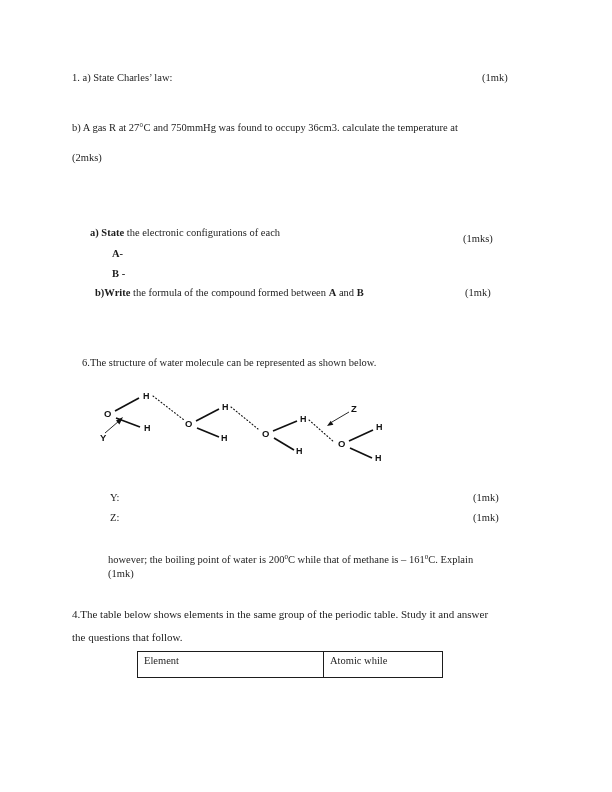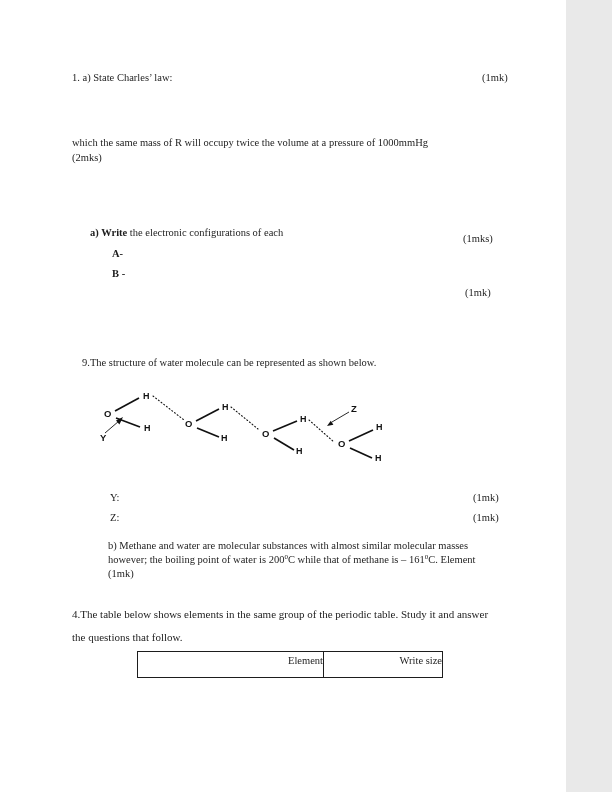--- a/index.html
+++ b/index.html
@@ -1,18 +1,18 @@
 <!DOCTYPE html>
 <html><head>
 <meta charset="utf-8">
 <style>
   html,body{margin:0;padding:0;background:#e9e9e9;}
   .page{
     position:relative;
-    width:566px;height:792px;
+    width:612px;height:792px;
     background:#ffffff;
     font-family:"Liberation Serif","DejaVu Serif",serif;
     color:#1d1d1d;
     overflow:hidden;
   }
   .line{
     position:absolute;
     font-size:10.5px;
     line-height:13px;
     white-space:nowrap;
@@ -36,46 +36,46 @@
   .ahead{fill:#111;}
   table.elements{
     position:absolute;left:137px;top:651px;
     border-collapse:collapse;
     font-size:10.5px;
   }
   table.elements td{
     border:1.5px solid #1d1d1d;
     vertical-align:top;
     padding:3px 0 0 6px;
-    text-align:right;
   }
   td.c1{width:179px;height:22px;}
   td.c2{width:112px;}
 </style>
 </head>
 <body>
 
 <div class="page">
 
   <div class="line" style="left:72px;top:71px">1. a) State Charles’ law:</div>
   <div class="line" style="left:482px;top:71px">(1mk)</div>
 
-  <div class="line" style="left:72px;top:136px">which the same mass of R will occupy twice the volume at a pressure of 1000mmHg</div>
+  <div class="line" style="left:72px;top:121px">b) A gas R at 27°C and 750mmHg was found to occupy 36cm3. calculate the temperature at</div>
   <div class="line" style="left:72px;top:151px">(2mks)</div>
 
 
-  <div class="line" style="left:90px;top:226px"><b>a) Write</b><span> the electronic configurations of each</span></div>
+  <div class="line" style="left:90px;top:226px"><b>a) State</b><span> the electronic configurations of each</span></div>
   <div class="line" style="left:463px;top:232px">(1mks)</div>
 
   <div class="line" style="left:112px;top:247px;font-weight:700">A-</div>
   <div class="line" style="left:112px;top:267px;font-weight:700">B -</div>
 
+  <div class="line" style="left:95px;top:286px"><b>b)Write</b><span> the formula of the compound formed between </span><b>A</b><span> and </span><b>B</b></div>
   <div class="line" style="left:465px;top:286px">(1mk)</div>
 
-  <div class="line" style="left:82px;top:356px">9.The structure of water molecule can be represented as shown below.</div>
+  <div class="line" style="left:82px;top:356px">6.The structure of water molecule can be represented as shown below.</div>
 
   <svg class="diagram" width="300" height="85" viewBox="95 383 300 85">
 
     <line class="bond" x1="115" y1="411" x2="139" y2="398"></line>
     <line class="bond" x1="116" y1="418" x2="140" y2="427"></line>
     <text class="atom-o" x="104" y="417">O</text>
     <text class="atom-h" x="143" y="399">H</text>
     <text class="atom-h" x="144" y="431">H</text>
 
     <text class="lbl" x="100" y="441">Y</text>
@@ -110,29 +110,28 @@
     <text class="atom-h" x="376" y="430">H</text>
     <text class="atom-h" x="375" y="461">H</text>
   </svg>
 
 
   <div class="line" style="left:110px;top:491px">Y:</div>
   <div class="line" style="left:473px;top:491px">(1mk)</div>
   <div class="line" style="left:110px;top:511px">Z:</div>
   <div class="line" style="left:473px;top:511px">(1mk)</div>
 
-  <div class="line" style="left:108px;top:539px">b) Methane and water are molecular substances with almost similar molecular masses</div>
-  <div class="line" style="left:108px;top:553px"><span>however; the boiling point of water is 200</span><sup>0</sup><span>C while that of methane is – 161</span><sup>0</sup><span>C. Element</span></div>
+  <div class="line" style="left:108px;top:553px"><span>however; the boiling point of water is 200</span><sup>0</sup><span>C while that of methane is – 161</span><sup>0</sup><span>C. Explain</span></div>
   <div class="line" style="left:108px;top:567px">(1mk)</div>
 
   <div class="line q4line" style="left:72px;top:608px">4.The table below shows elements in the same group of the periodic table. Study it and answer</div>
   <div class="line q4line" style="left:72px;top:631px">the questions that follow.</div>
 
   <table class="elements">
     <tbody>
         <tr>
       <td class="c1">Element</td>
-      <td class="c2">Write size</td>
+      <td class="c2">Atomic while</td>
     </tr>
   </tbody>
     </table>
 
 </div>
 
 </body></html>

